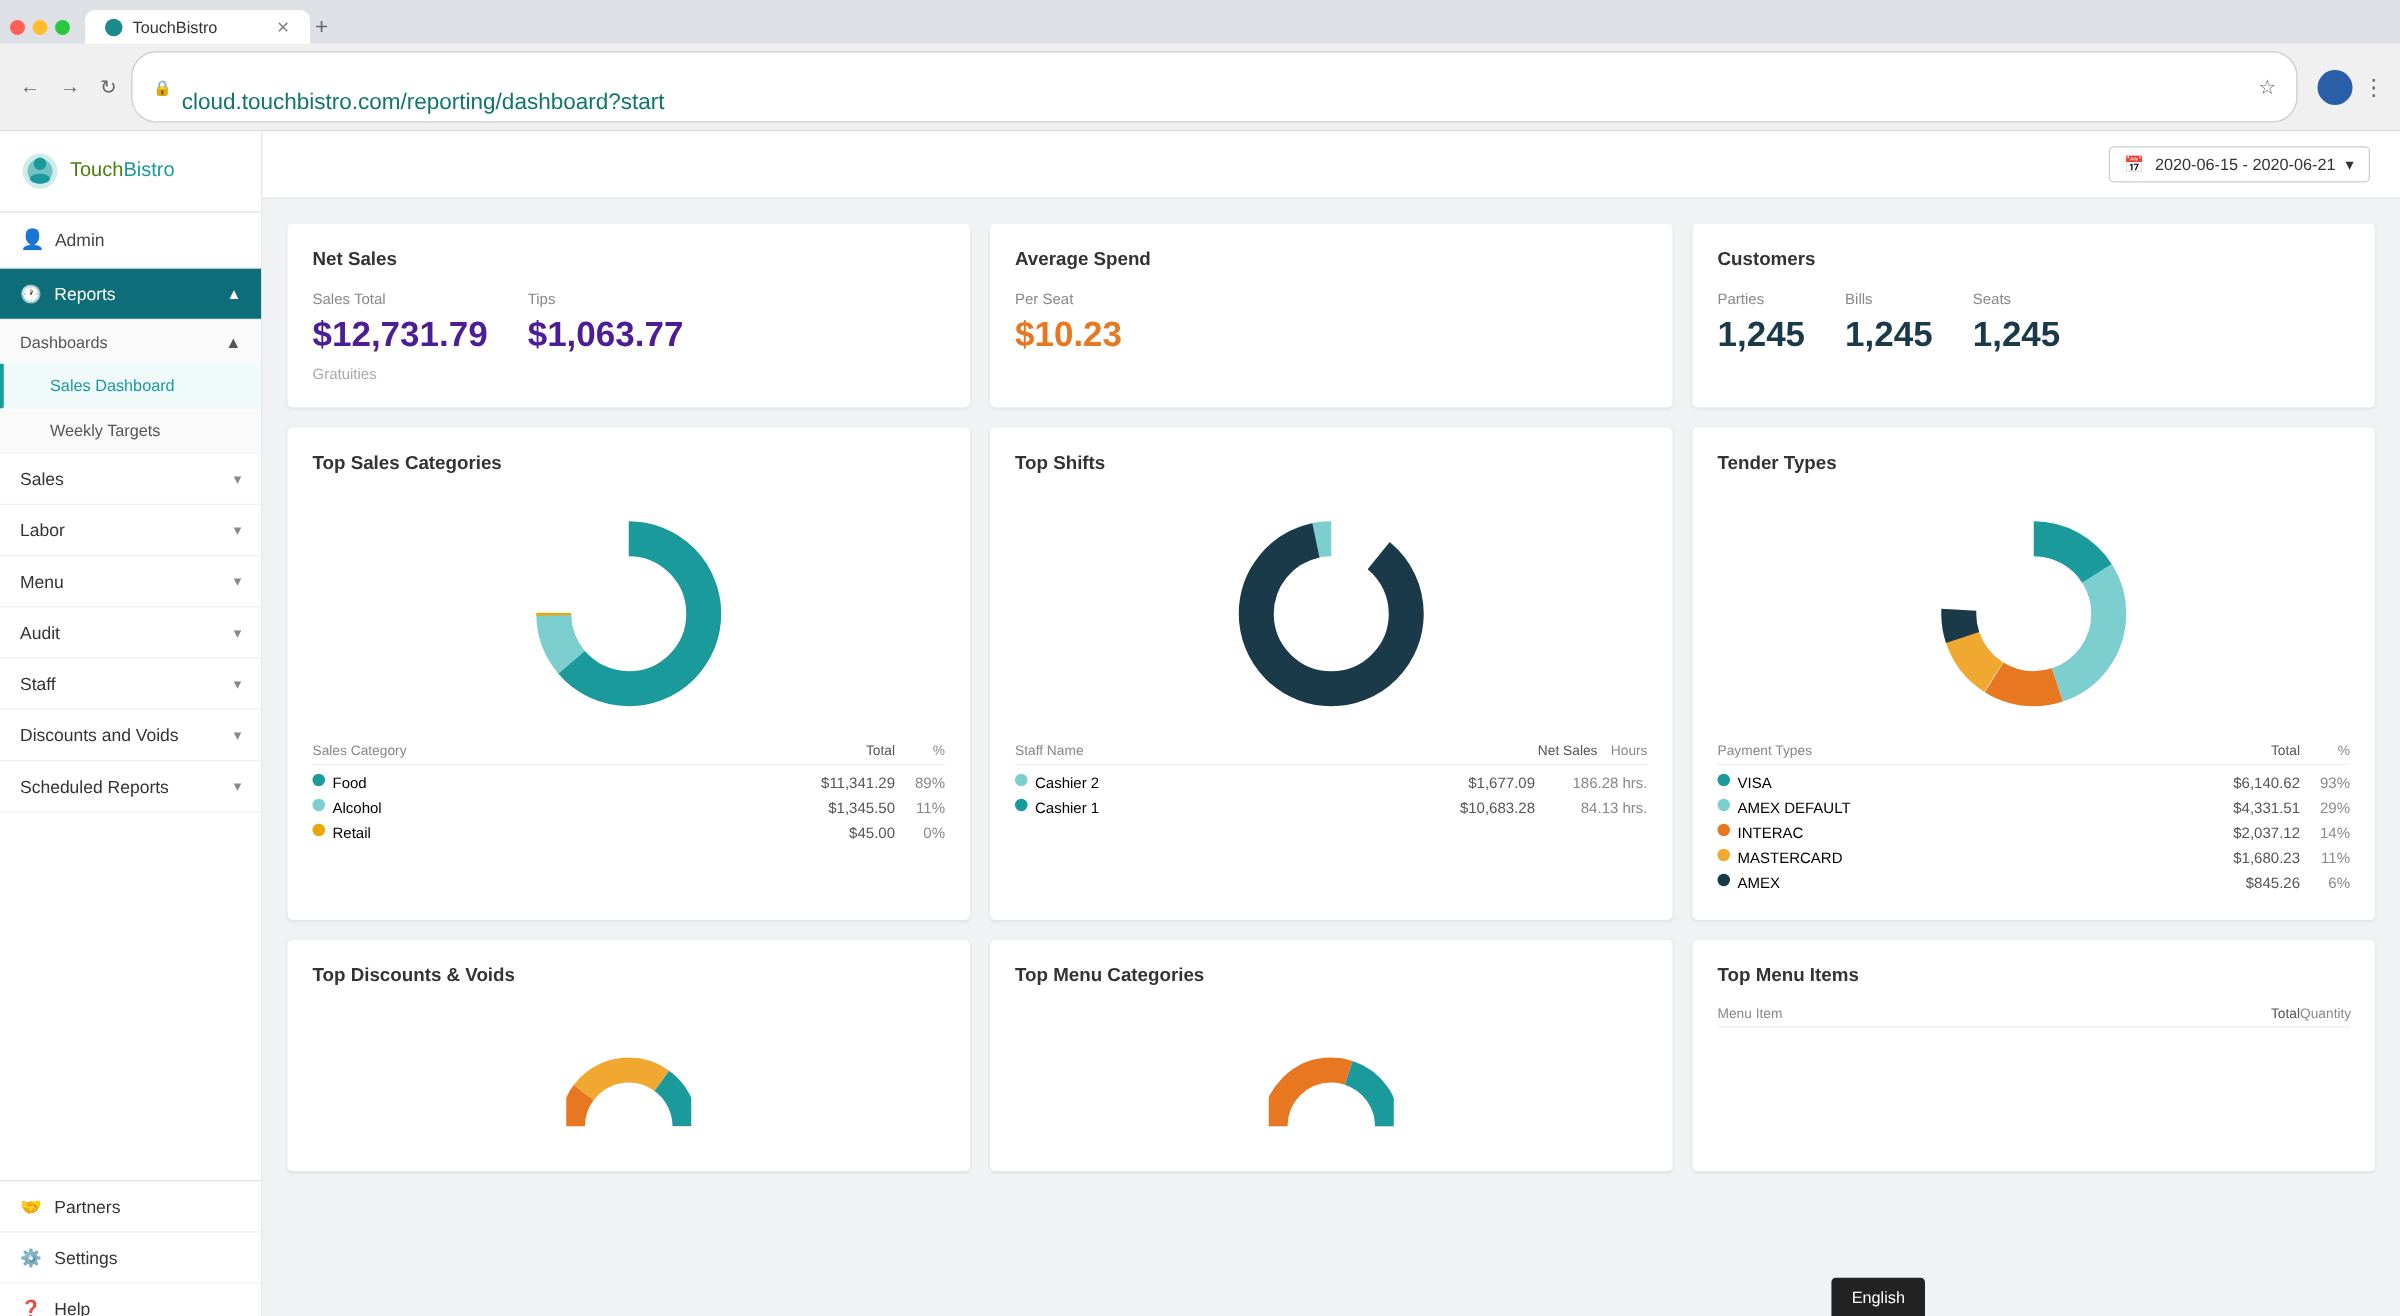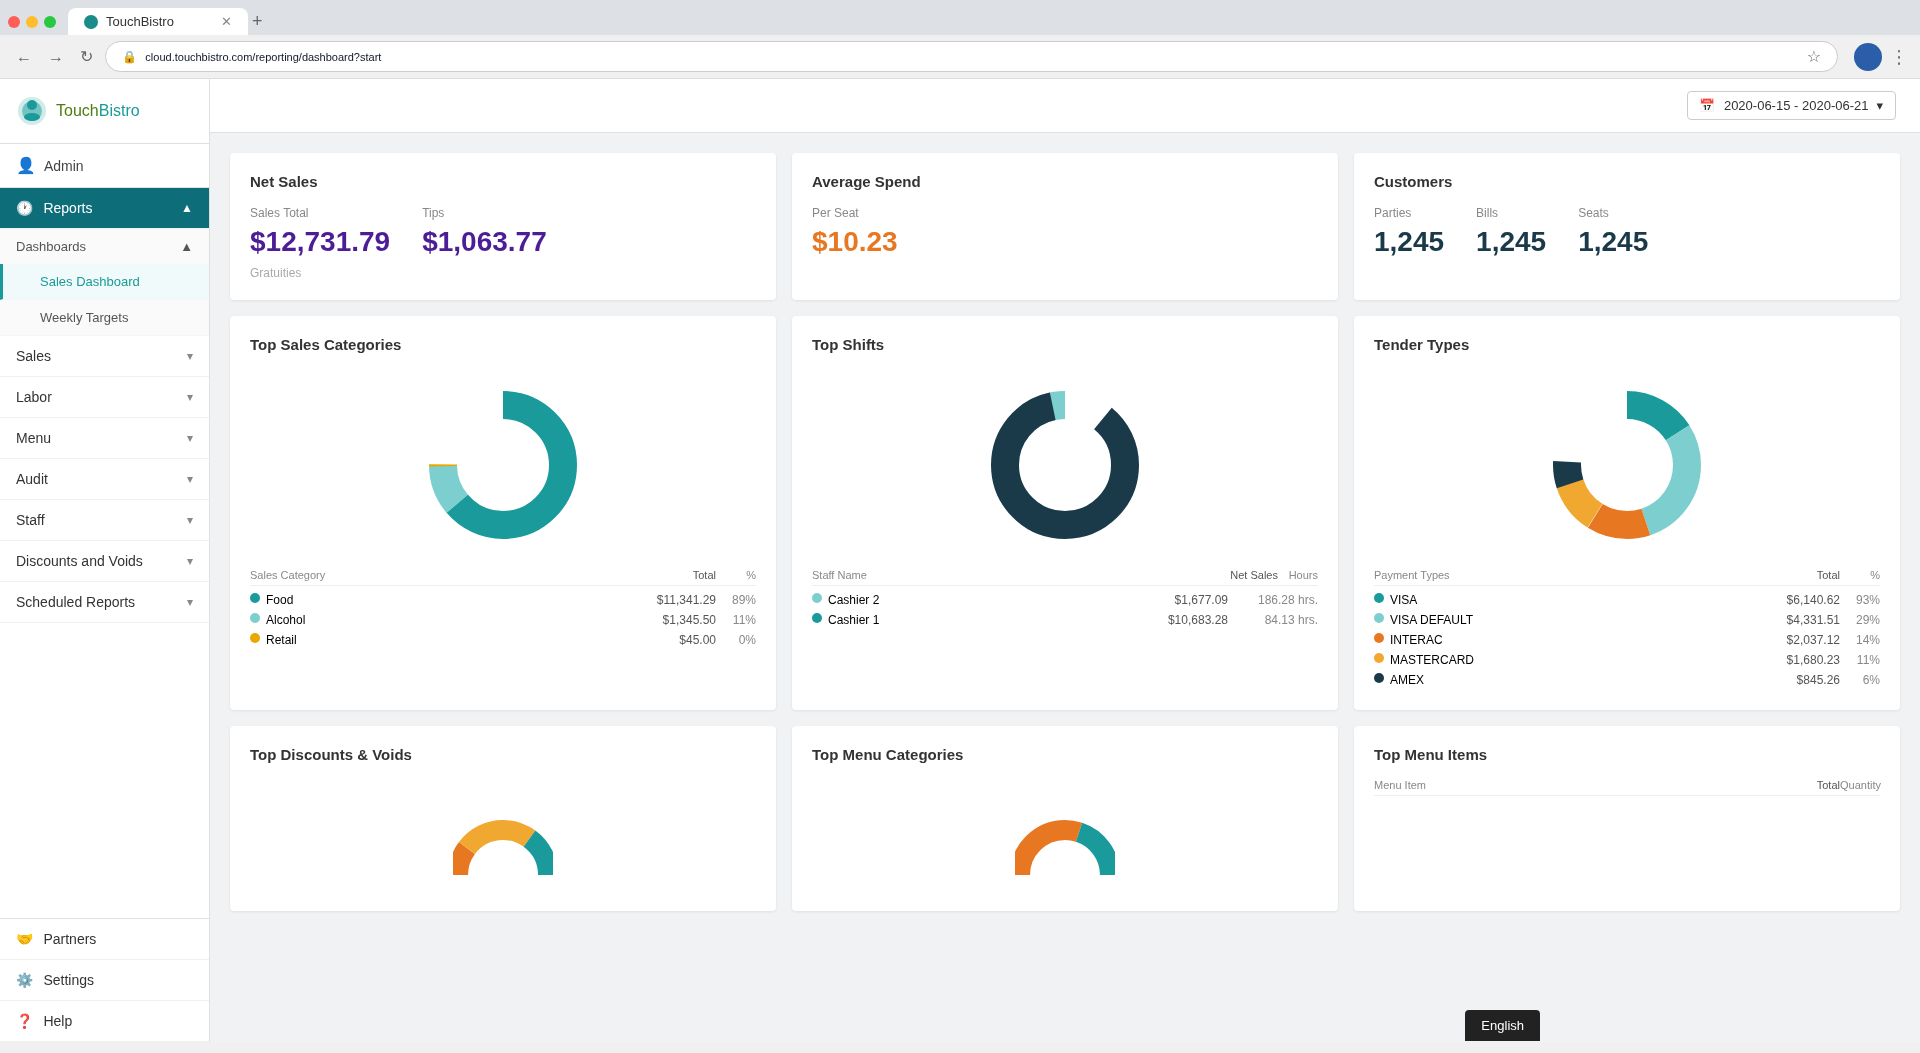--- a/index.html
+++ b/index.html
@@ -36,21 +36,21 @@
       background: #f0f0f0;
     }
     .nav-btn { background: none; border: none; cursor: pointer; font-size: 16px; color: #666; padding: 4px; }
     .nav-btn:disabled { color: #bbb; }
     .address-bar {
       flex: 1; display: flex; align-items: center;
       background: white; border: 1px solid #ccc; border-radius: 20px;
       padding: 5px 16px; gap: 8px;
     }
     .lock-icon { color: #666; font-size: 12px; }
-    .address-text { font-size: 11px; color: #0f172a; flex: 1; }
+    .address-text { font-size: 18px; color: #0f766e; flex: 1; margin-top: 24px; }
     .star-icon { color: #666; }
     .profile-circle { width: 28px; height: 28px; border-radius: 50%; background: #2a5ea8; margin-left: 8px; }
     .menu-dots { color: #666; font-size: 18px; }
 
     
     .app { display: flex; height: calc(100vh - 90px); }
 
     
     .sidebar {
       width: 210px; min-width: 210px; background: white;
@@ -154,21 +154,21 @@
     .col-name { flex: 1; }
     .col-total { width: 90px; text-align: right; color: #555; }
     .col-pct { width: 40px; text-align: right; color: #888; }
 
     
     .bottom-cards-row { display: flex; gap: 16px; }
     .bottom-card { background: white; border-radius: 4px; padding: 20px; flex: 1; box-shadow: 0 1px 3px rgba(0,0,0,0.08); min-height: 120px; }
 
     
     .english-badge {
-      position: fixed; bottom: 12px; right: 380px;
+      position: fixed; bottom: 0; right: 380px;
       background: #222; color: white; padding: 8px 16px;
       font-size: 13px; border-radius: 4px 4px 0 0;
     }
 
     .gratuities-label { font-size: 12px; color: #aaa; margin-top: 8px; }
   </style>
 </head>
 <body>
 
 <div class="browser-chrome">
@@ -469,21 +469,21 @@
               <span class="col-pct">%</span>
             </div>
             <div class="table-row-item">
               <span class="dot" style="background:#1a9a9a"></span>
               <span class="col-name">VISA</span>
               <span class="col-total">$6,140.62</span>
               <span class="col-pct">93%</span>
             </div>
             <div class="table-row-item">
               <span class="dot" style="background:#7dcfcf"></span>
-              <span class="col-name">VISA DEFAULT</span>
+              <span class="col-name">AMEX DEFAULT</span>
               <span class="col-total">$4,331.51</span>
               <span class="col-pct">29%</span>
             </div>
             <div class="table-row-item">
               <span class="dot" style="background:#e87722"></span>
               <span class="col-name">INTERAC</span>
               <span class="col-total">$2,037.12</span>
               <span class="col-pct">14%</span>
             </div>
             <div class="table-row-item">

